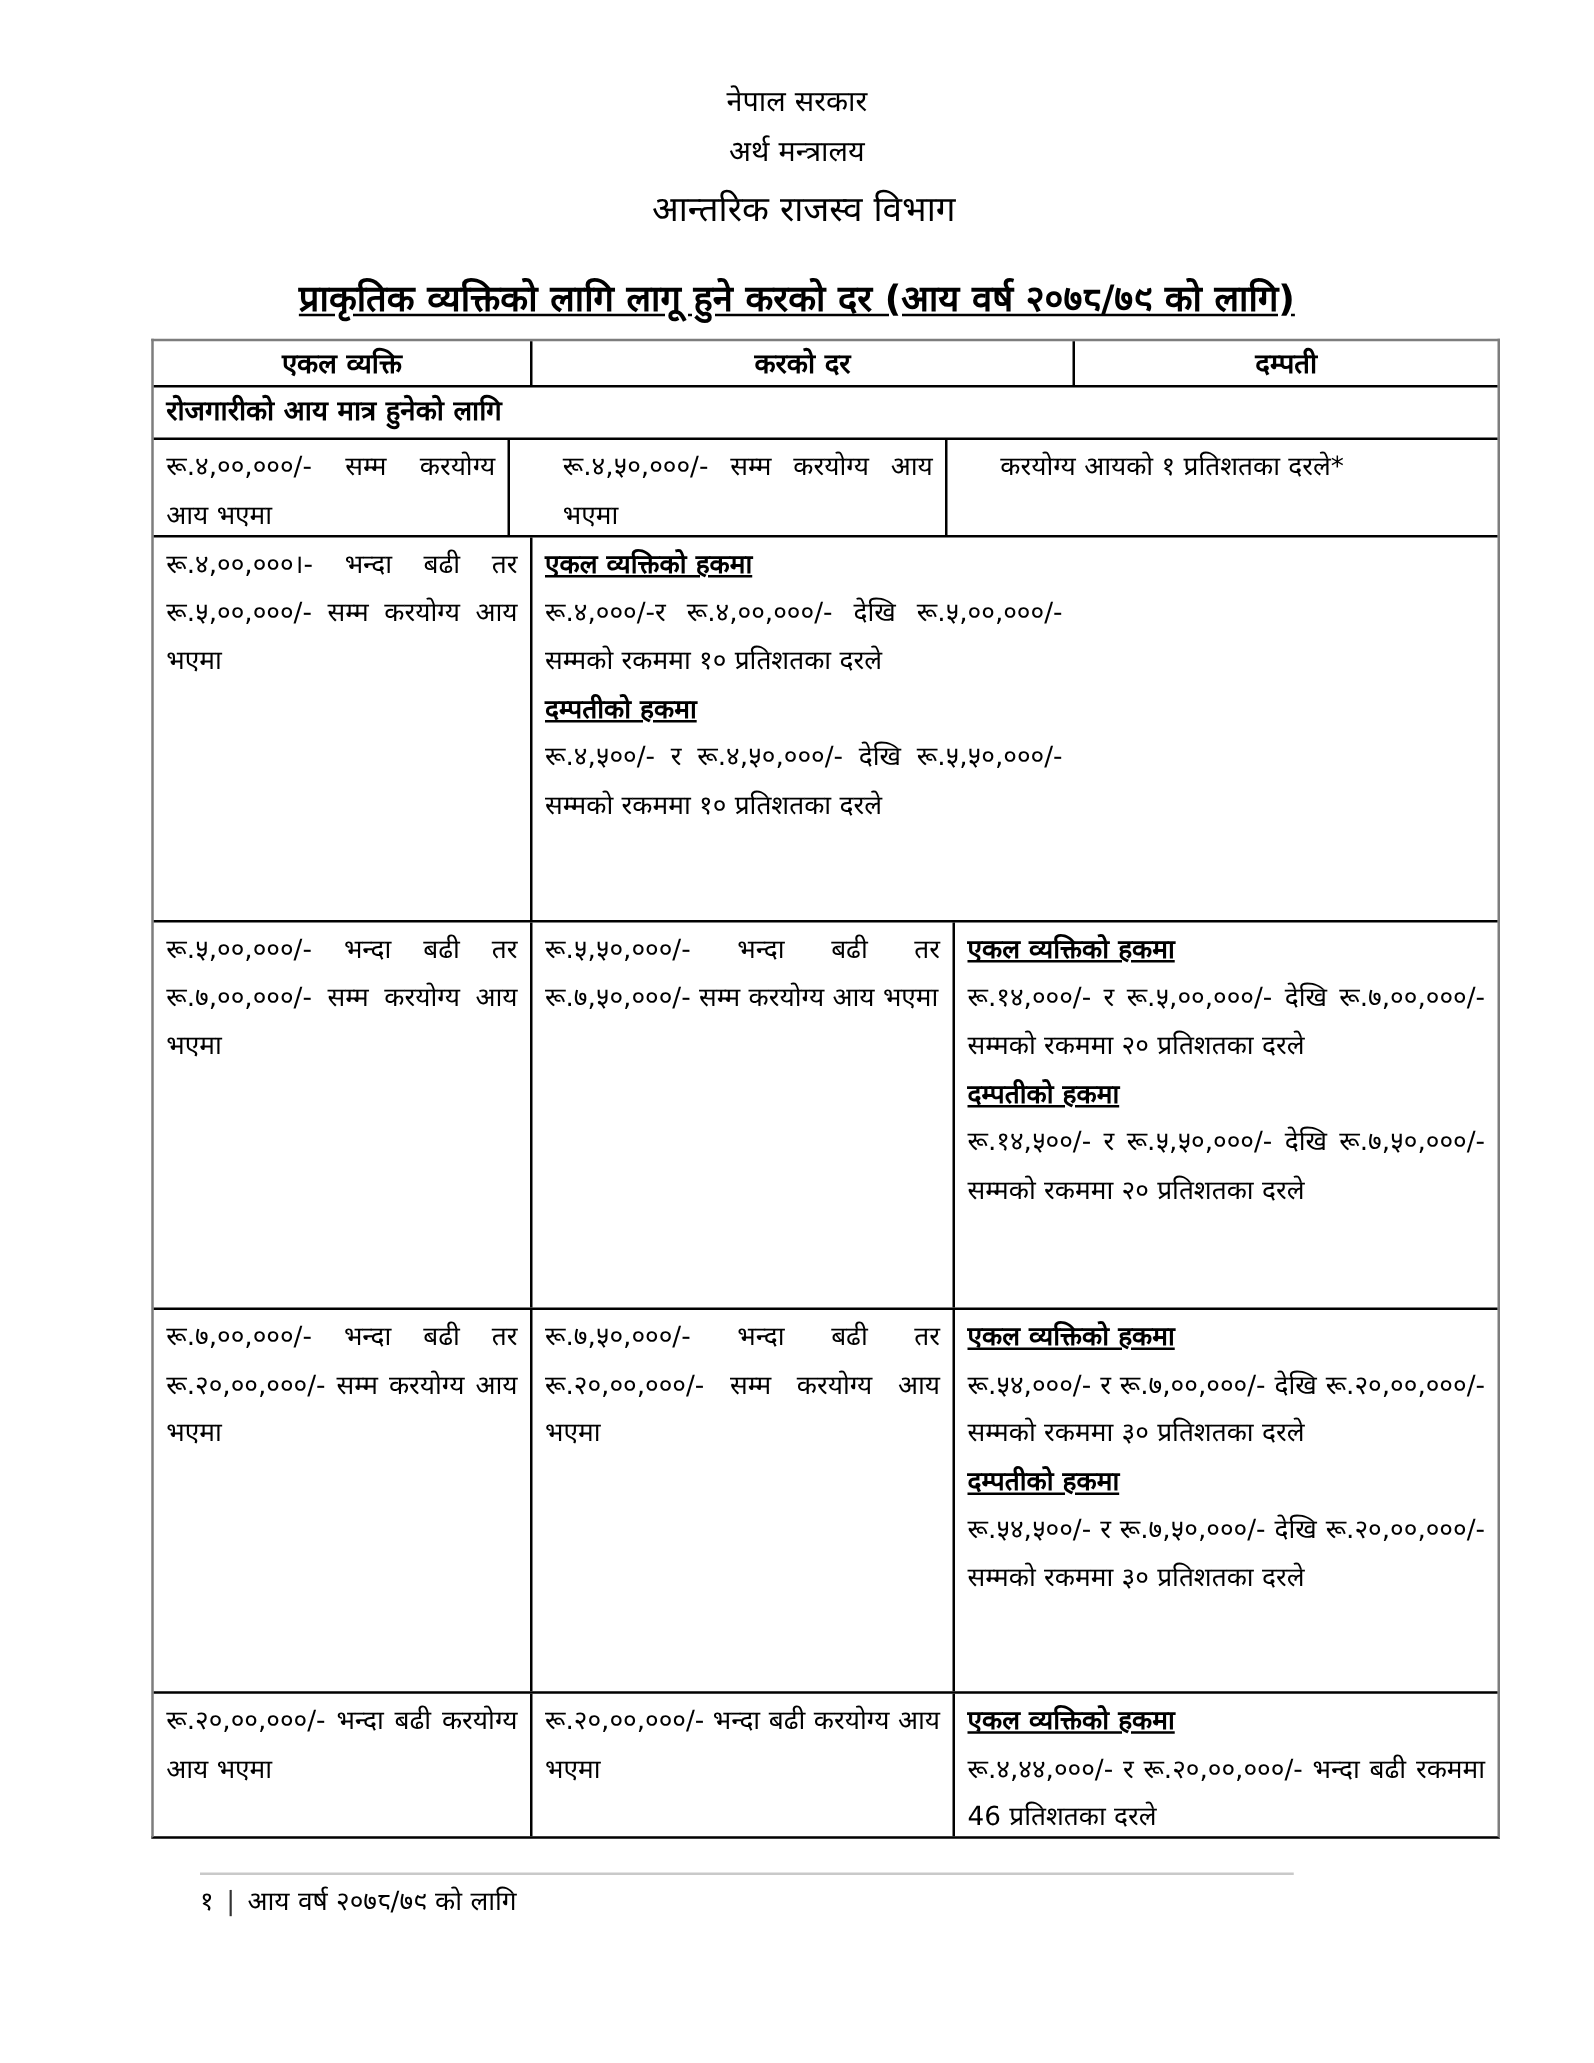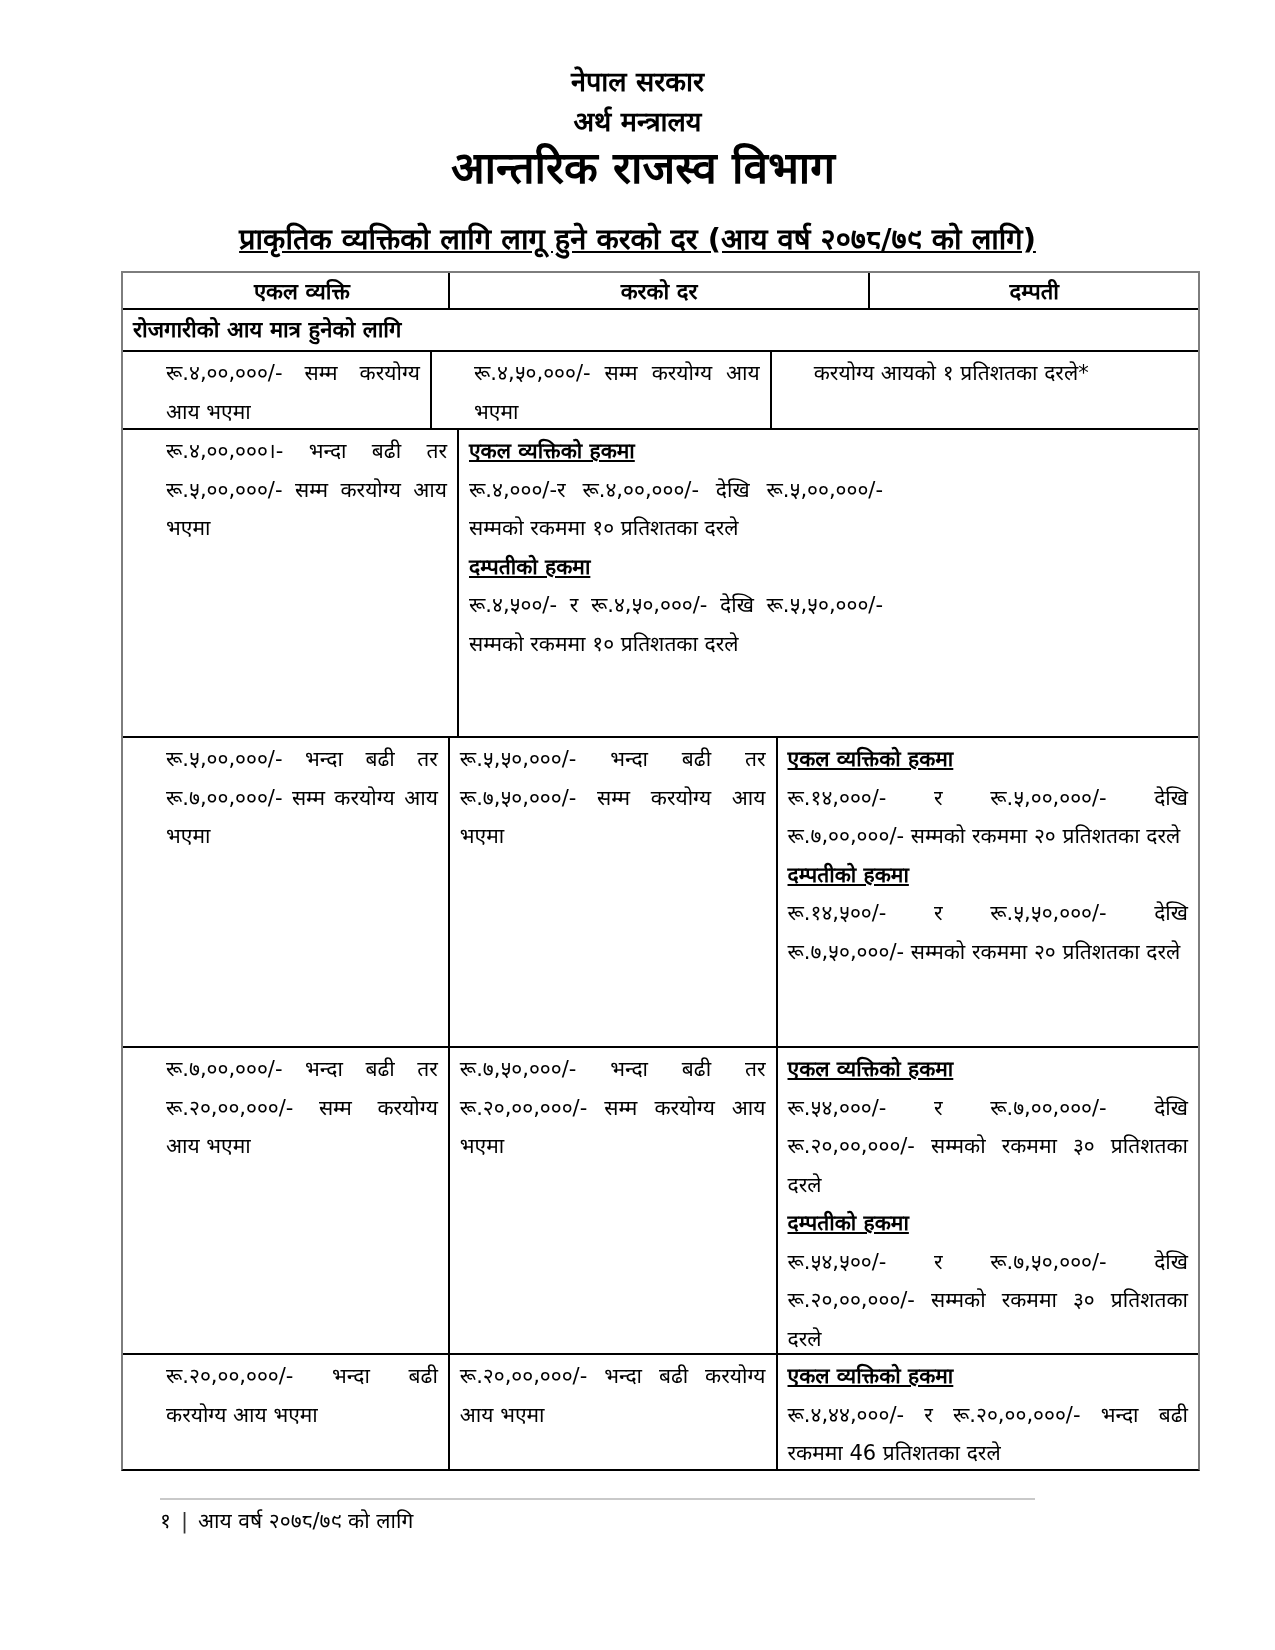--- a/index.html
+++ b/index.html
@@ -6,40 +6,40 @@
   body{
     width:1275px;height:1650px;
     background:#ffffff;color:#000;
     font-family:"DejaVu Sans","Liberation Sans",sans-serif;
     position:relative;
   }
   .page-header{
     position:absolute;left:0;top:62px;width:1275px;
     text-align:center;
   }
-  .hline1,.hline2{font-size:27px;font-weight:bold;line-height:40px;margin:0;}
-  .hline3{font-size:44px;font-weight:bold;line-height:52px;margin:0;padding-left:11px;}
+  .hline1,.hline2{font-size:23px;font-weight:normal;line-height:40px;margin:0;}
+  .hline3{font-size:28px;font-weight:normal;line-height:52px;margin:0;padding-left:11px;}
   .hsubtitle{
     font-size:29px;font-weight:bold;line-height:44px;margin:4px 0 0 0;
     display:inline-block;text-decoration:underline;
   }
   .tax-table{
     position:absolute;left:121px;top:271px;width:1079px;
     border:2px solid #7d7d7d;border-bottom:2px solid #000;
     box-sizing:border-box;background:#fff;
   }
   .trow{display:flex;box-sizing:border-box;border-bottom:2px solid #000;}
   .trow:last-child{border-bottom:none;border-radius:30px;}
   .tcell{
     box-sizing:border-box;border-right:2px solid #000;
     padding:2px 10px 0 10px;overflow:hidden;
     font-size:21px;line-height:38.5px;
   }
   .tcell:last-child{border-right:none;}
-  .c1{width:303px;margin-left:33px;}
+  .c1{width:303px;}
   .c2{width:338px;}
   .c3{width:434px;}
   .head-row{height:37px;}
   .head-row .tcell{
     font-weight:bold;text-align:center;font-size:22px;line-height:34px;
   }
   .section-row{height:42px;align-items:center;}
   .section-cell{
     width:100%;box-sizing:border-box;padding:2px 10px;
     font-weight:bold;font-size:22px;line-height:38px;

